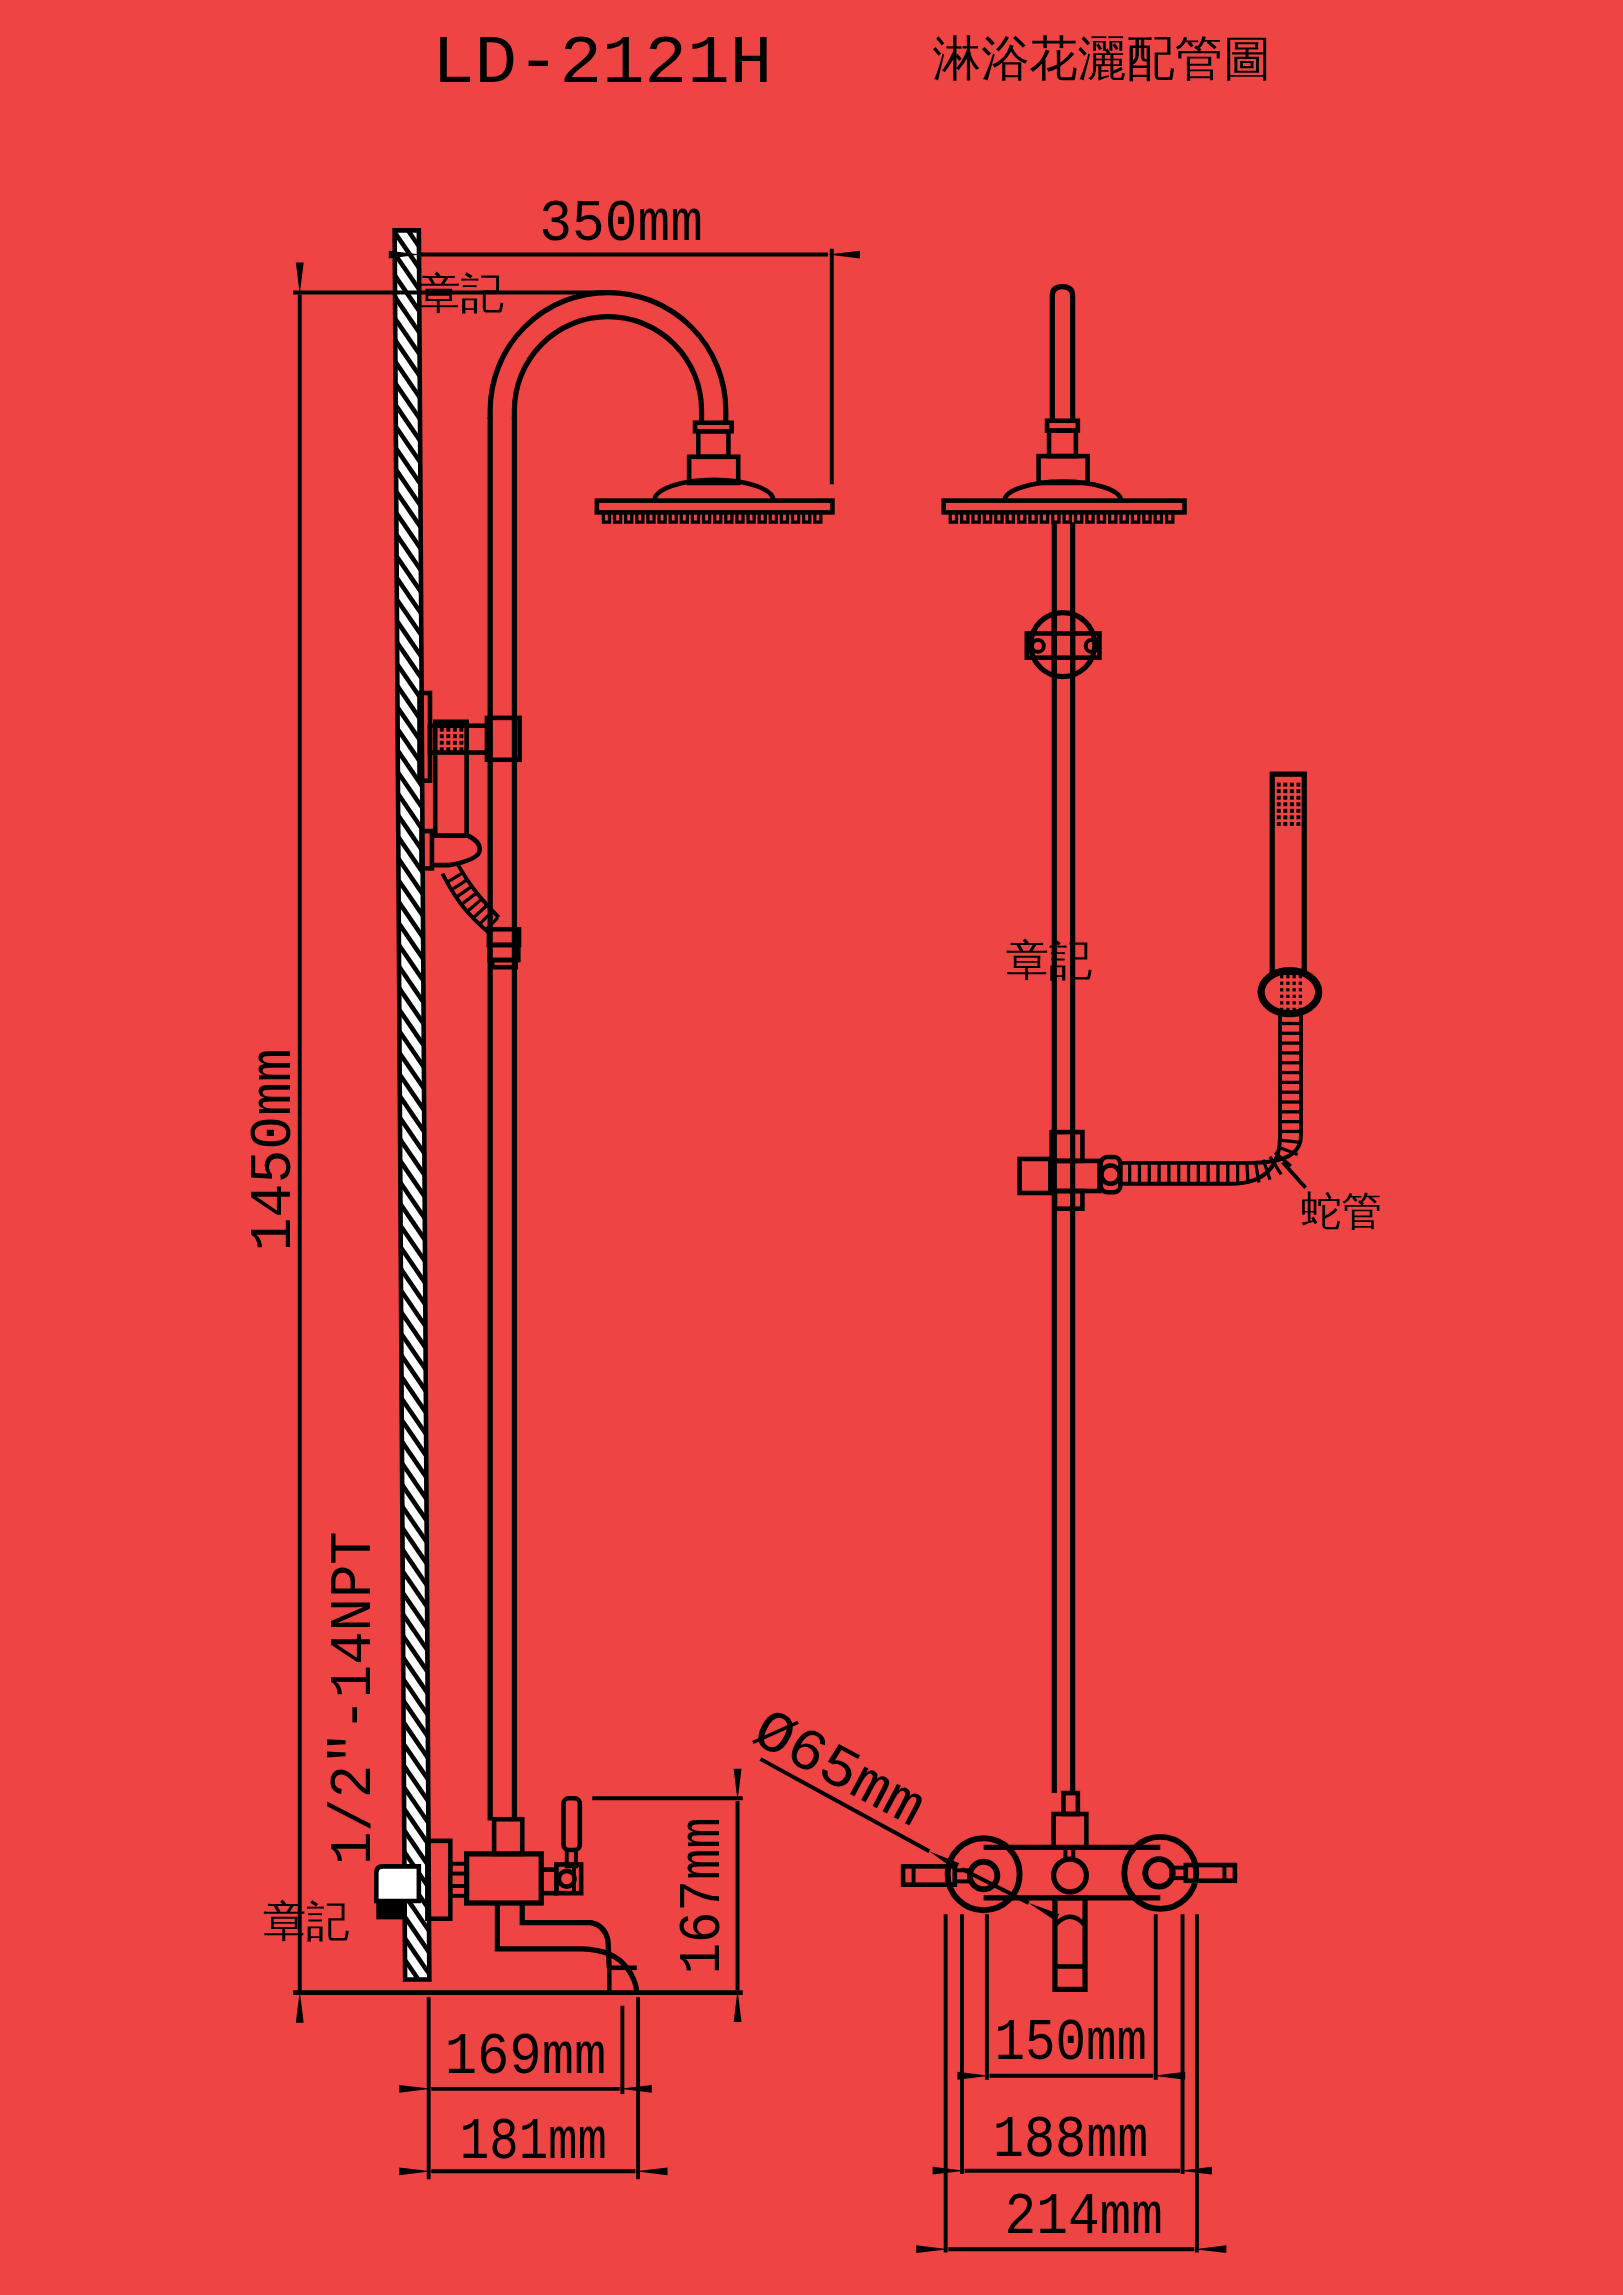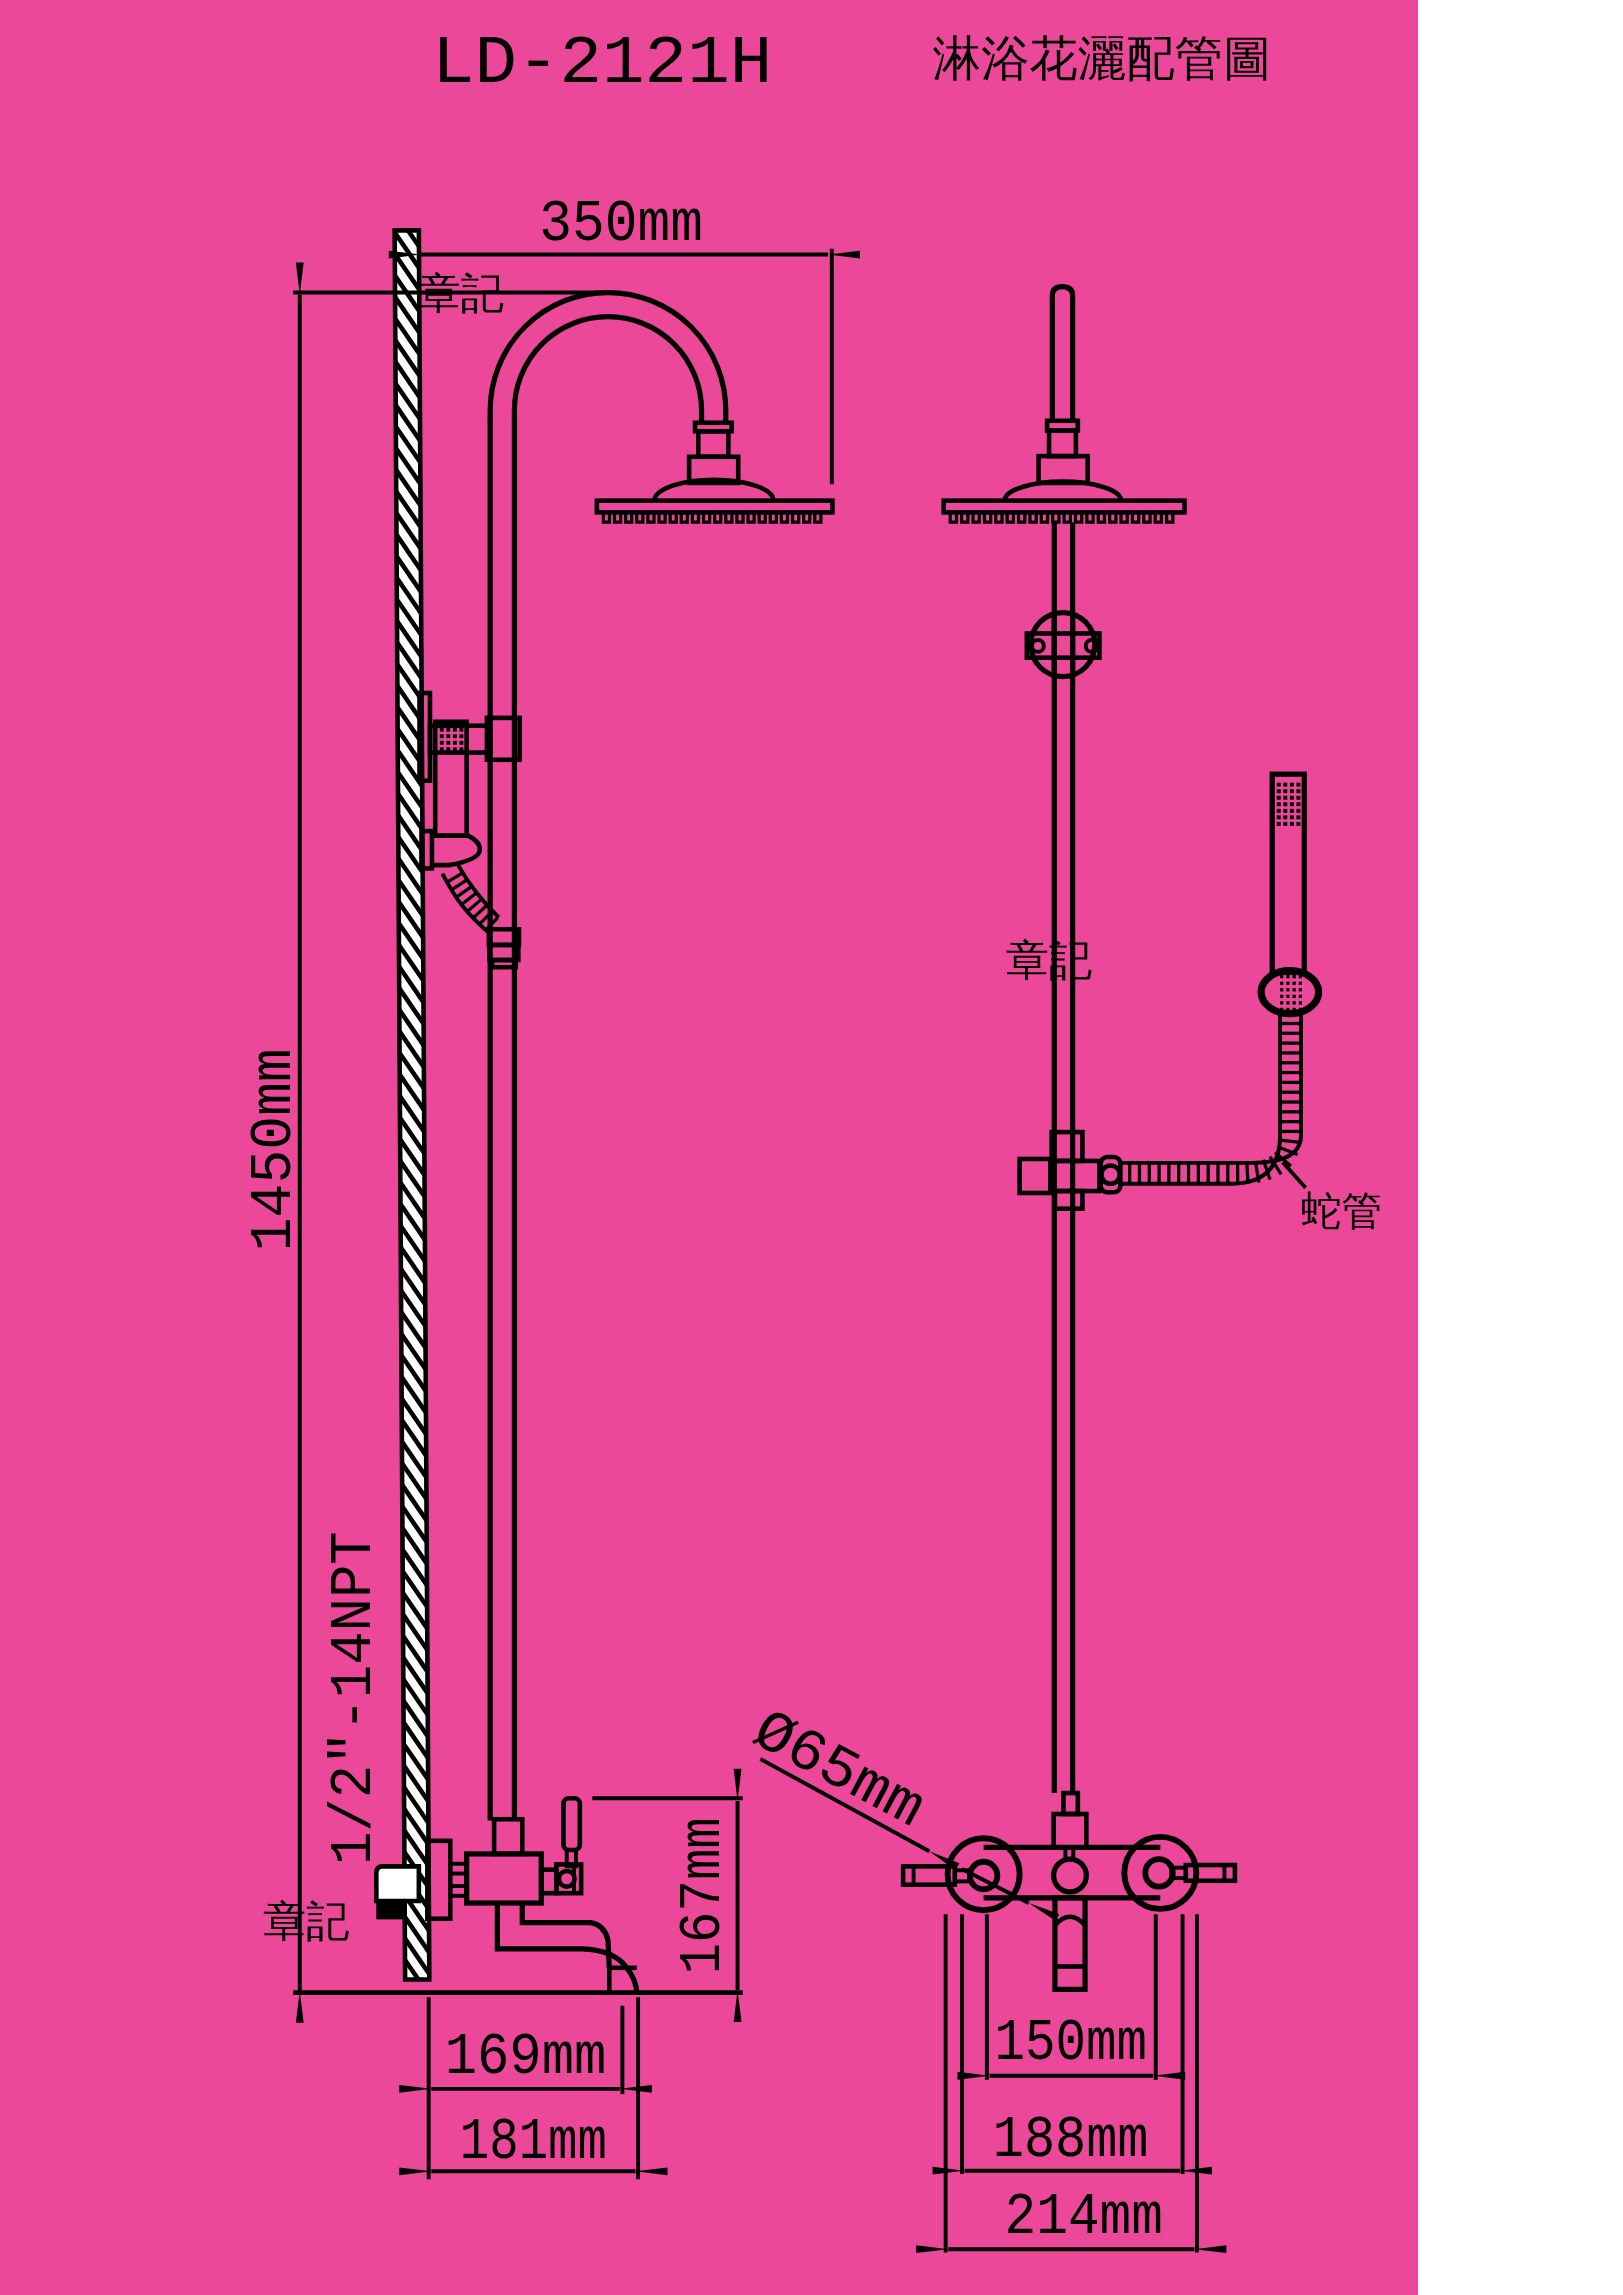--- a/index.html
+++ b/index.html
@@ -1,16 +1,16 @@
 <!DOCTYPE html>
 <html style="font-size:10.5px"><head>
 <meta charset="utf-8">
 <style>
   html,body{margin:0;padding:0;background:#fff;}
-  #page{position:relative;width:1418px;height:2295px;background:#ec4899;overflow:hidden;}
+  #page{position:relative;width:1623px;height:2295px;background:#ef4444;overflow:hidden;}
   svg{position:absolute;left:0;top:0;}
   text{fill:#000;}
   .mono{font-family:"Liberation Mono","DejaVu Sans Mono",monospace;}
   .cjk{font-family:"DejaVu Sans","Liberation Sans",sans-serif;}
   .ln{stroke:#000;fill:none;}
 </style>
 </head>
 <body>
 
 <div id="page">

